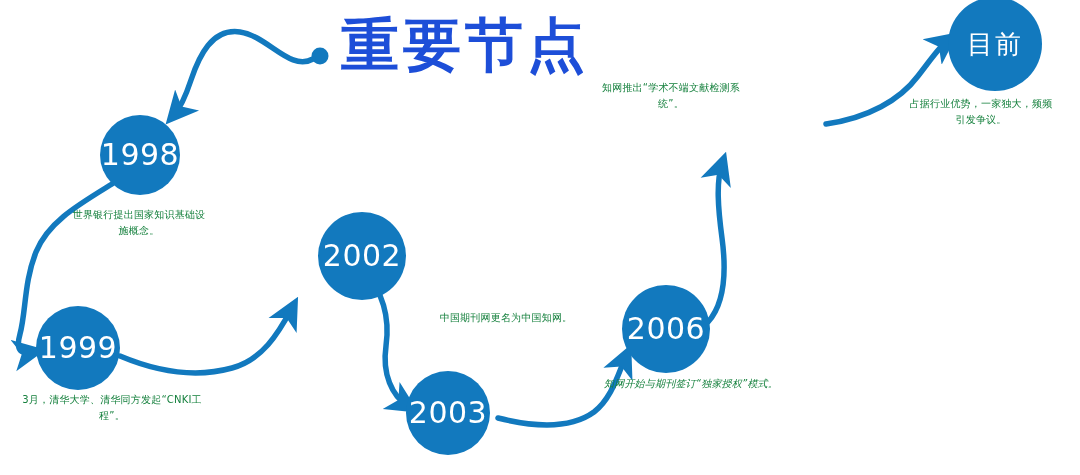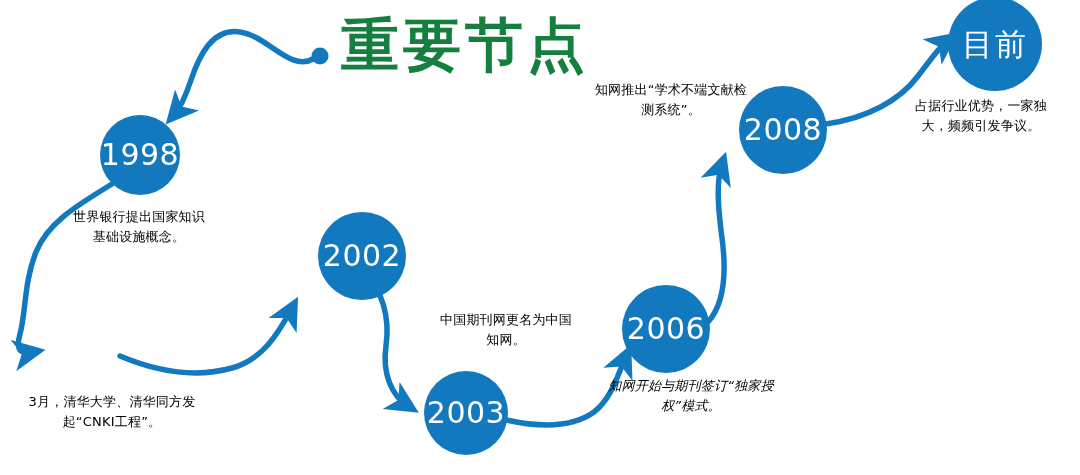--- a/index.html
+++ b/index.html
@@ -39,38 +39,38 @@
     font-family: "DejaVu Sans", "Liberation Sans", sans-serif;
     font-weight: 400;
     letter-spacing: 0.5px;
     line-height: 1;
     white-space: nowrap;
   }
   .node-year .node-label {
     font-size: 30px;
   }
   .node-current .node-label {
-    font-size: 31px;
+    font-size: 26px;
     letter-spacing: 2px;
   }
   .page-title {
     position: absolute;
-    color: #15803d;
+    color: #1d4ed8;
     font-family: "DejaVu Sans", "Liberation Sans", sans-serif;
     font-weight: bold;
     font-size: 58px;
     letter-spacing: 4px;
     line-height: 1;
     white-space: nowrap;
   }
   .annotation {
     position: absolute;
-    color: #000000;
+    color: #15803d;
     font-family: "DejaVu Sans", "Liberation Sans", sans-serif;
-    font-size: 13px;
+    font-size: 10px;
     line-height: 1.55;
     letter-spacing: 0.2px;
   }
   .annotation p {
     margin: 0;
   }
   .annotation p + p {
     margin-top: 14px;
   }
   .ann-center { text-align: center; }
@@ -104,36 +104,36 @@
 
     <path d="M 826 124 C 868 118, 900 100, 918 76 C 932 58, 940 46, 948 40" fill="none" stroke="#1279be" stroke-width="5.5" stroke-linecap="round" marker-end="url(#arrow-head)"></path>
   </svg>
 
   <div class="page-title" style="left:341px; top:16px;">重要节点</div>
 
   <div class="node node-year" style="left:100px; top:115px; width:80px; height:80px;">
     <span class="node-label">1998</span>
   </div>
 
+  <div class="node node-year" style="left:36px; top:306px; width:84px; height:84px;">
+    <span class="node-label">1999</span>
+  </div>
 
   <div class="node node-year" style="left:278px; top:212px; width:88px; height:88px;margin-left:40px;">
     <span class="node-label">2002</span>
   </div>
 
-  <div class="node node-year" style="left:424px; top:371px; width:84px; height:84px;">
+  <div class="node node-year" style="left:406px; top:371px; width:84px; height:84px;">
     <span class="node-label">2003</span>
   </div>
 
   <div class="node node-year" style="left:622px; top:285px; width:88px; height:88px;align-items:center;">
     <span class="node-label">2006</span>
   </div>
 
-  <div class="node node-year" style="left:739px; top:86px; width:88px; height:88px;">
-    <span class="node-label">2008</span>
-  </div>
 
   <div class="node node-current" style="left:948px; top:-3px; width:94px; height:94px;">
     <span class="node-label">目前</span>
   </div>
 
   <div class="annotation ann-center" style="left:68px; top:207px; width:142px;">
     <p>世界银行提出国家知识基础设施概念。</p>
   </div>
 
   <div class="annotation ann-left" style="left:14px; top:392px; width:196px;">

